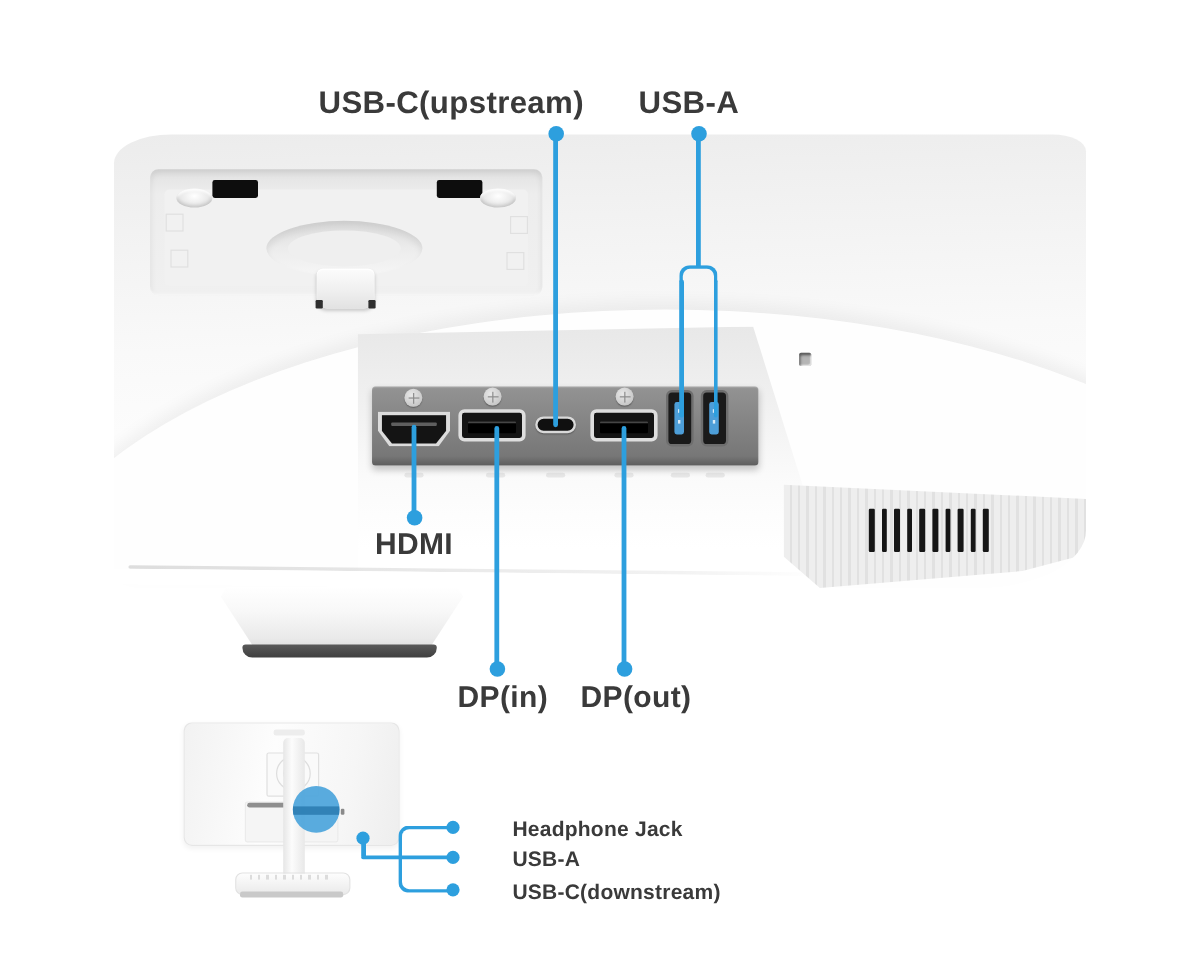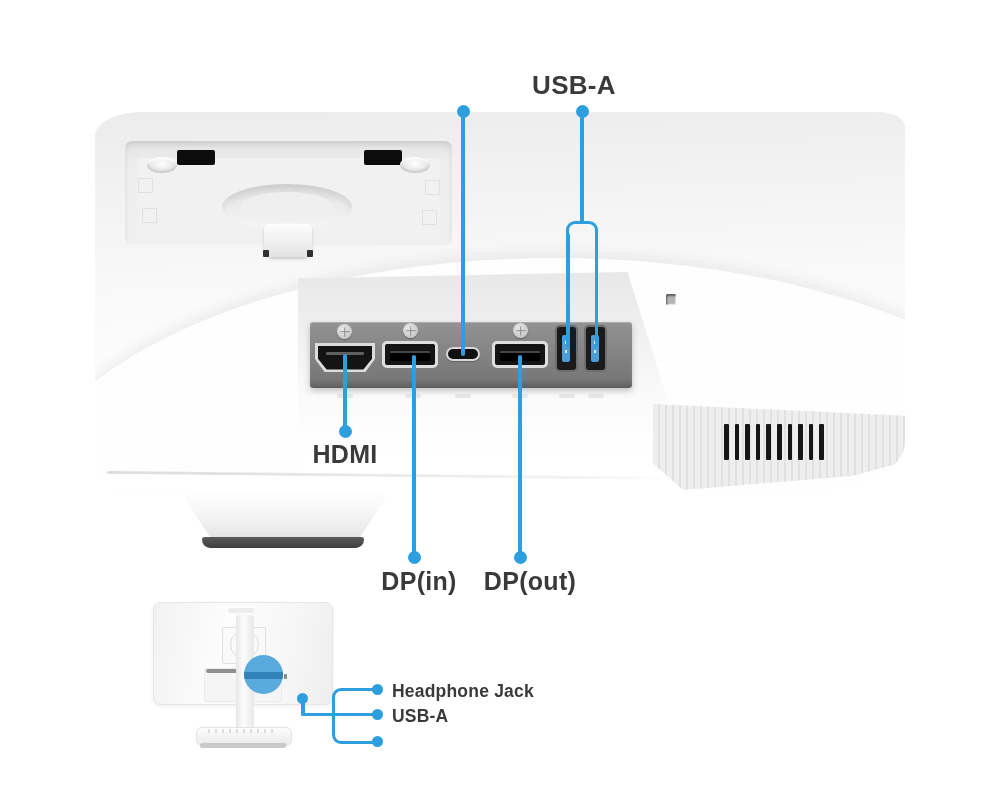--- a/index.html
+++ b/index.html
@@ -144,21 +144,21 @@
 
   .ins-dot-edge{left:297px;top:693px}
   .ins-stub{left:301.4px;top:697px;width:3.2px;height:18px}
   .ins-mid{left:301.4px;top:712.9px;width:76px;height:3.2px;background:var(--blue);border-radius:2px;}
   .ins-bracket{left:332px;top:688px;width:45px;height:56px;box-sizing:border-box;
     border-left:3.2px solid var(--blue);border-top:3.2px solid var(--blue);border-bottom:3.2px solid var(--blue);
     border-radius:9px 0 0 9px;}
   .ins-d1{left:371.5px;top:684px}
   .ins-d2{left:371.5px;top:709px}
   .ins-d3{left:371.5px;top:736px}
-  .ins-lbl{font-size:17.5px;font-weight:600;color:var(--ink);white-space:nowrap;letter-spacing:.2px;}
+  .ins-lbl{font-size:17.5px;font-weight:600;color:var(--ink);white-space:nowrap;letter-spacing:.2px;margin-left:35px;}
   .ins-l1{left:392px;top:681px}.ins-l2{left:392px;top:705.5px}.ins-l3{left:392px;top:732.5px}
 </style>
 </head>
 <body>
 
 <div class="stage">
 
   <div class="abs monitor">
     <div class="abs shoulder"></div>
     <div class="abs cavity"></div>
@@ -217,20 +217,21 @@
     <div class="abs um m2"></div>
     <div class="abs um m3"></div>
     <div class="abs um m4"></div>
     <div class="abs um m5"></div>
     <div class="abs um m6"></div>
   </div>
 
   <div class="abs hinge"></div>
   <div class="abs hinge-base"></div>
 
+  <div class="abs lbl l-usbc-up">USB-C(upstream)</div>
   <div class="abs dotb d-usbc-up"></div>
   <div class="abs vl ln-usbc-up"></div>
 
   <div class="abs lbl l-usba-top">USB-A</div>
   <div class="abs dotb d-usba-top"></div>
   <div class="abs vl ln-usba-stem"></div>
   <div class="abs bracket-top"></div>
   <div class="abs vl ln-leg-l"></div>
   <div class="abs vl ln-leg-r"></div>
 
@@ -264,14 +265,15 @@
 
   <div class="abs dotb sm ins-dot-edge"></div>
   <div class="abs vl ins-stub"></div>
   <div class="abs ins-mid"></div>
   <div class="abs ins-bracket"></div>
   <div class="abs dotb sm ins-d1"></div>
   <div class="abs dotb sm ins-d2"></div>
   <div class="abs dotb sm ins-d3"></div>
   <div class="abs ins-lbl ins-l1">Headphone Jack</div>
   <div class="abs ins-lbl ins-l2">USB-A</div>
+  <div class="abs ins-lbl ins-l3">USB-C(downstream)</div>
 
 </div>
 
 </body></html>

